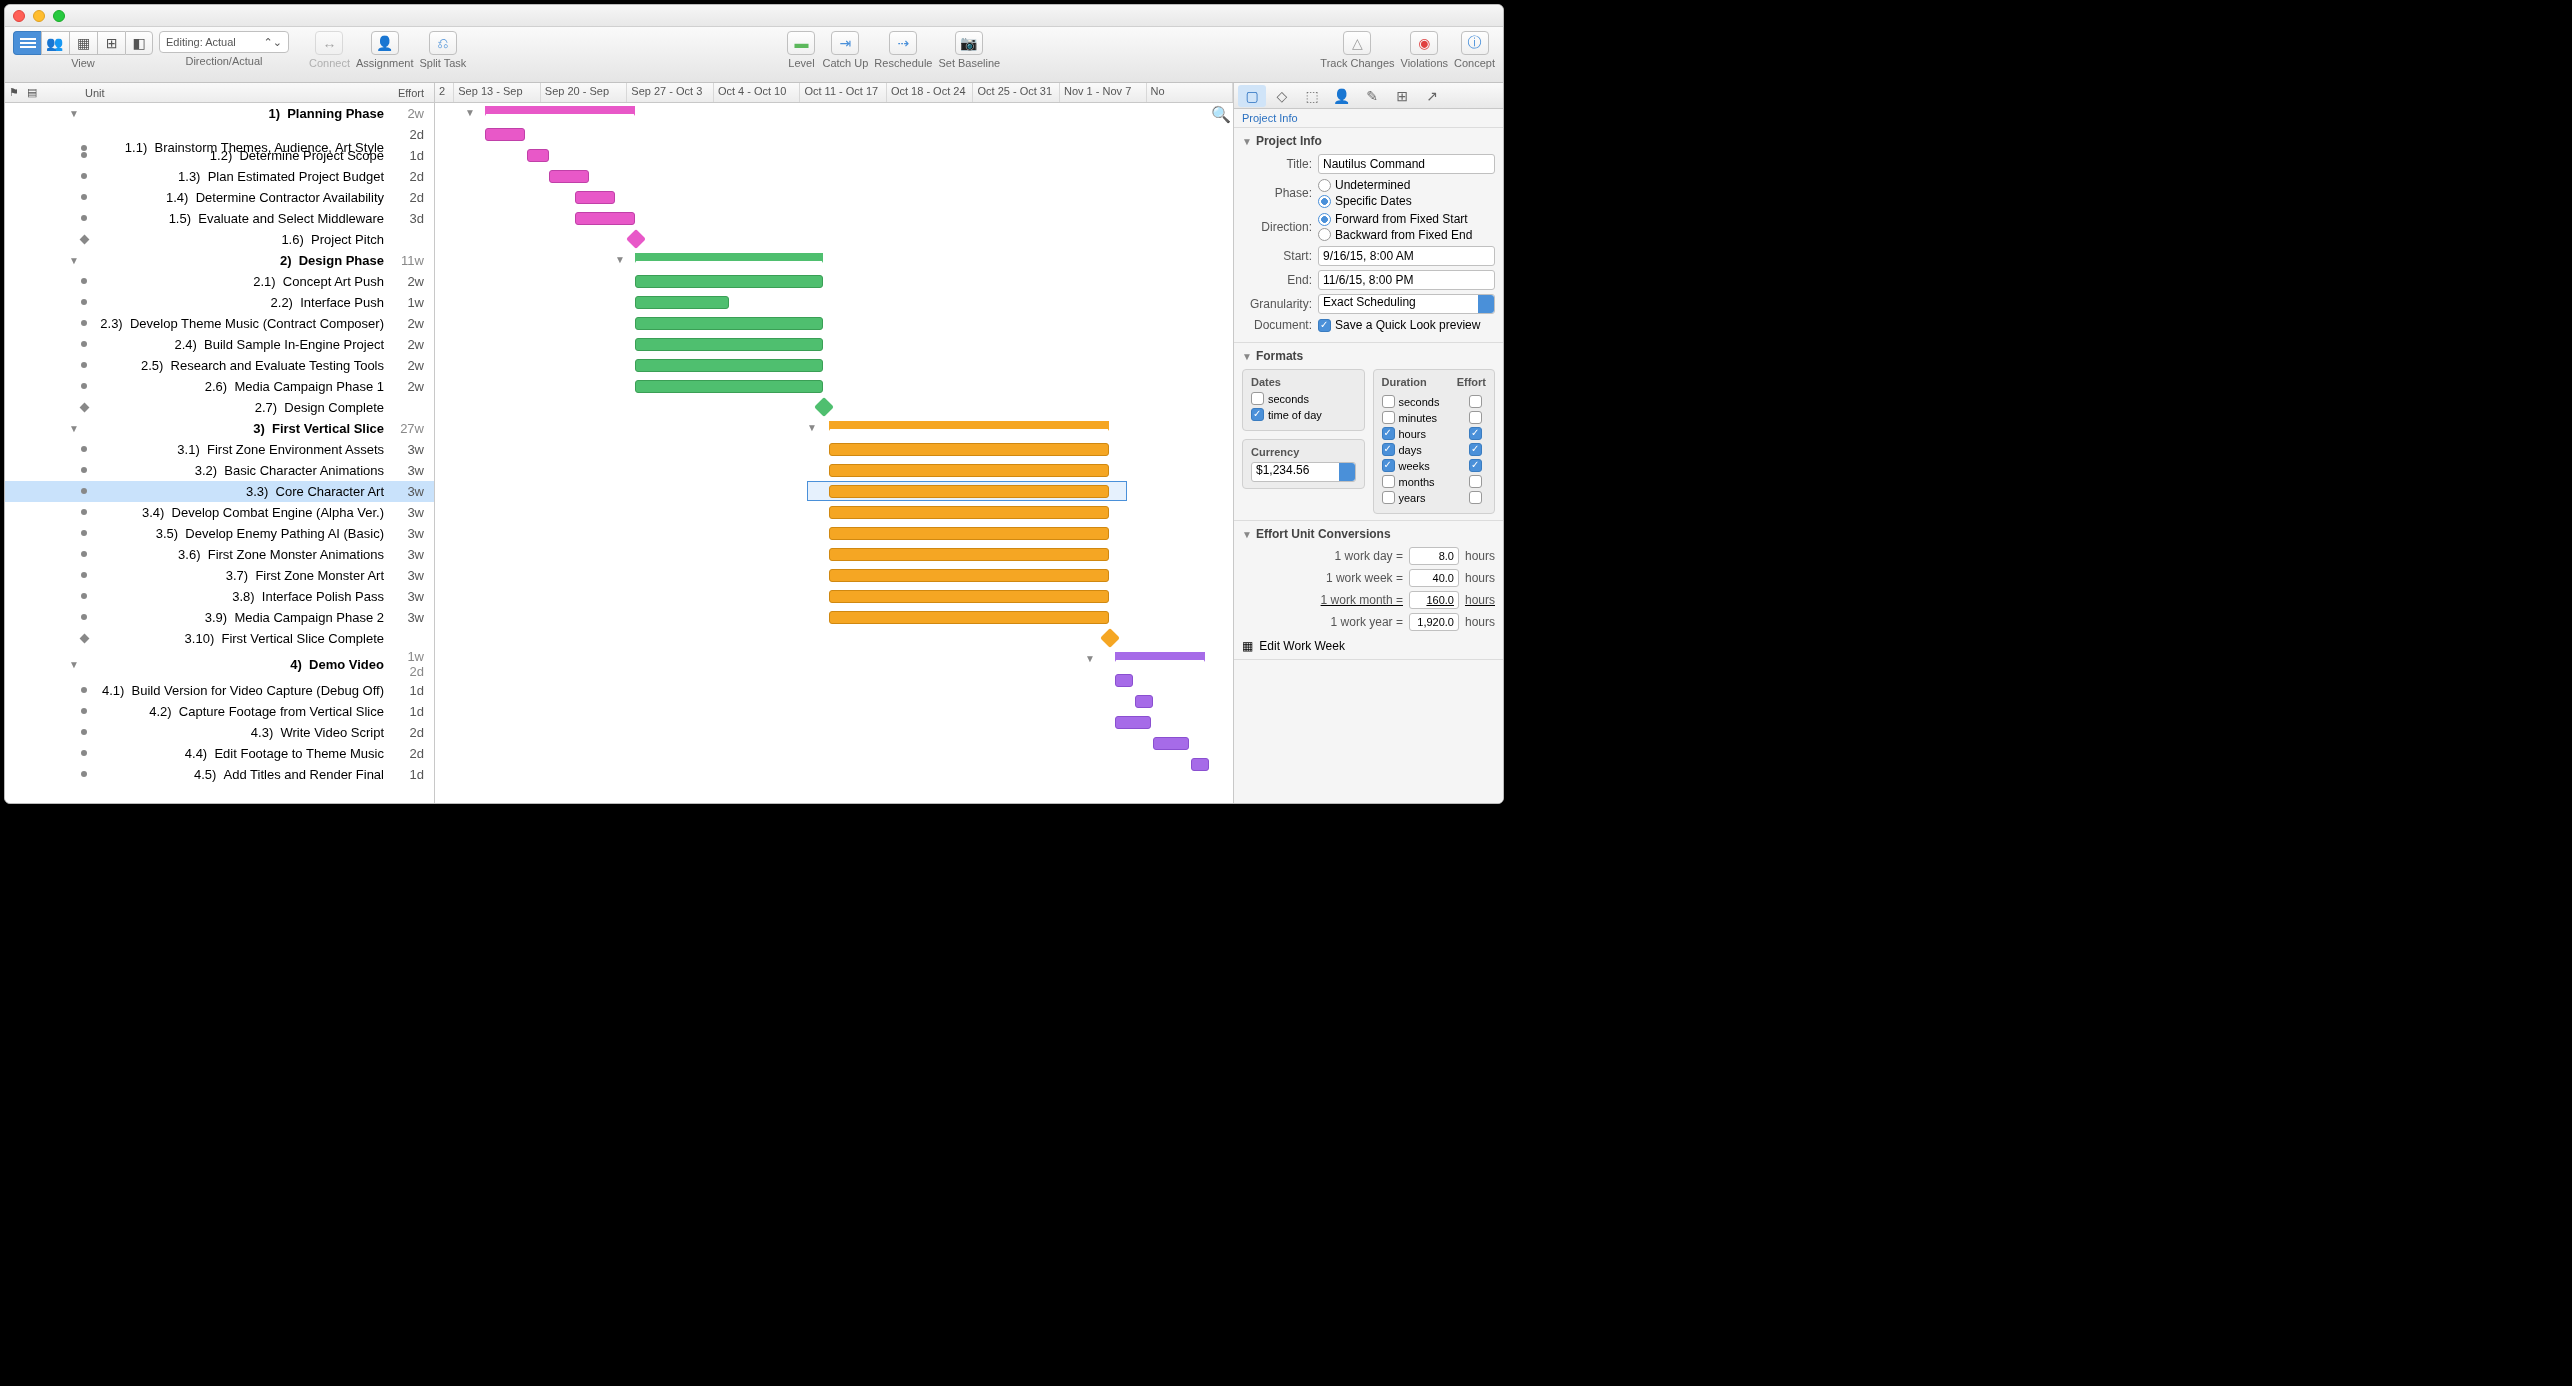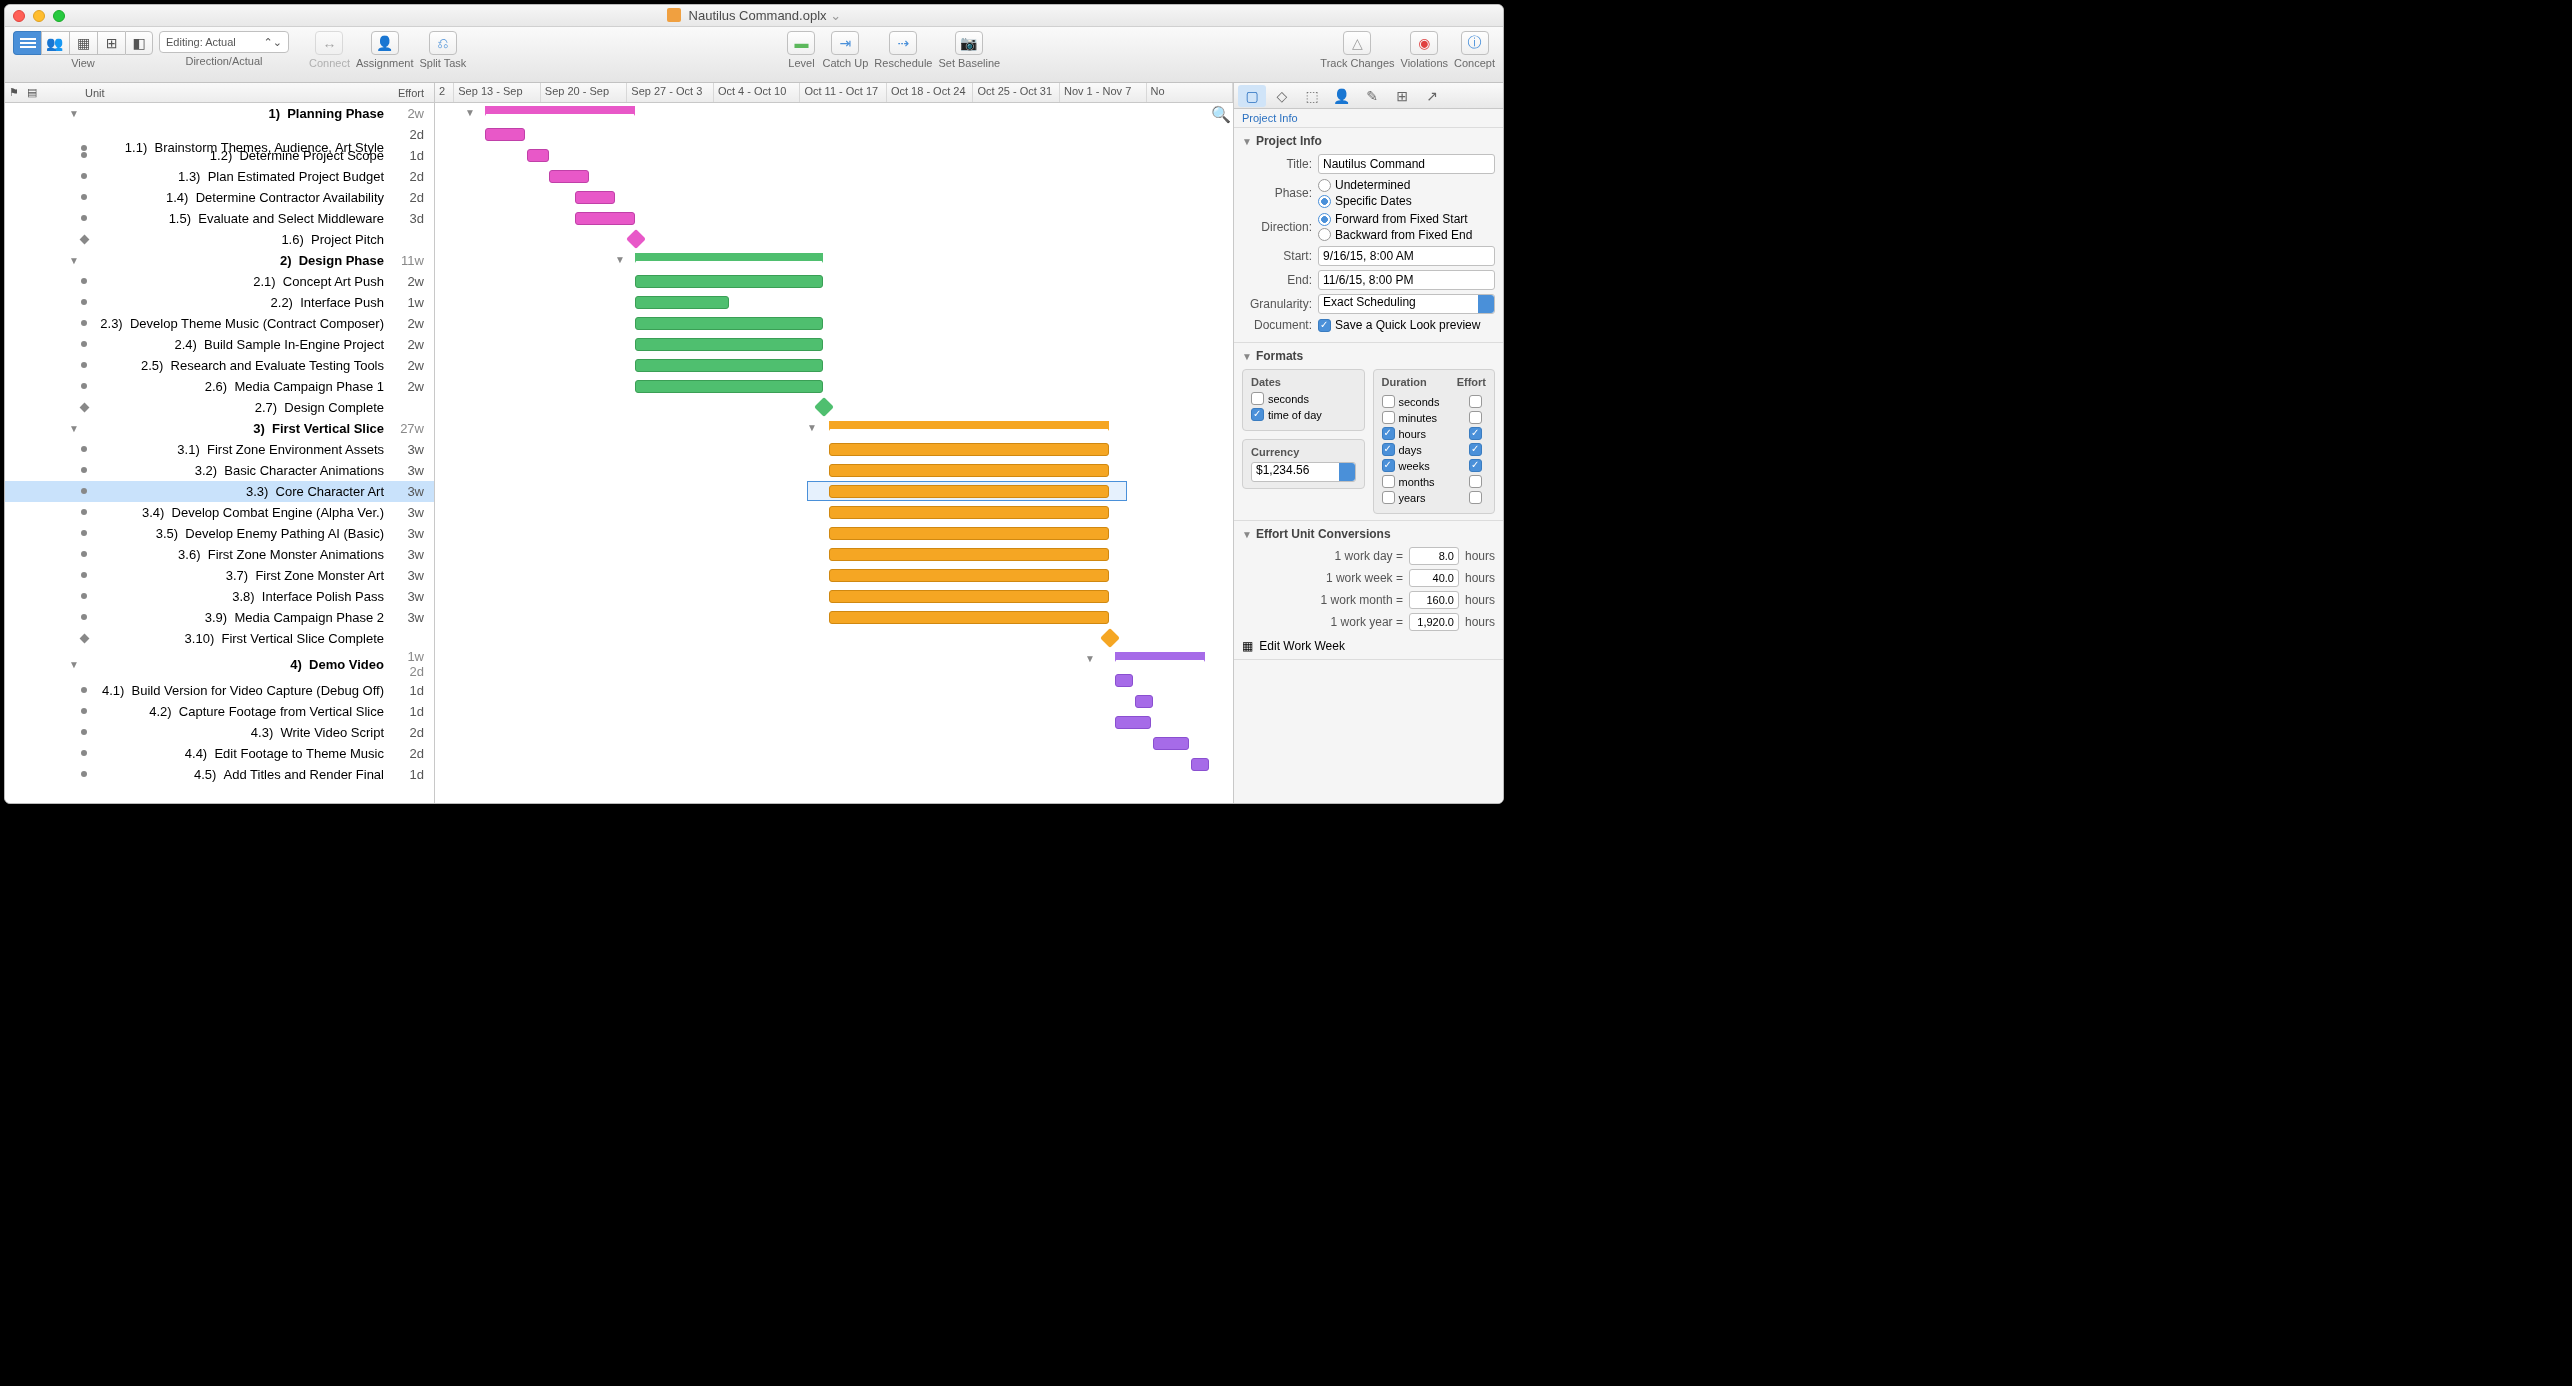--- a/index.html
+++ b/index.html
@@ -86,25 +86,20 @@
 <body>
 
 <div class="window">
 
   <div class="titlebar">
     <div class="traffic">
       <div class="tl red"></div>
       <div class="tl yellow"></div>
       <div class="tl green"></div>
     </div>
-    <div class="titlecenter">
-      <span class="titleicon"></span>
-      <span>Nautilus Command.oplx</span>
-      <span style="color:#999">⌄</span>
-    </div>
   </div>
 
   <div class="toolbar">
     <div class="tbgroup">
       <div class="tbbtns">
         <div class="tbbtn seg active">
             <svg width="16" height="12">
               <rect x="0" y="1" width="16" height="2" fill="#fff"></rect>
               <rect x="0" y="5" width="16" height="2" fill="#fff"></rect>
               <rect x="0" y="9" width="16" height="2" fill="#fff"></rect>
@@ -651,21 +646,21 @@
             <div class="frow" style="justify-content: flex-end;">
               <span style="margin-right:6px;color:#555">1 work day =</span>
               <input class="numinput" value="8.0" style="">
               <span style="margin-left:6px;color:#555">hours</span>
             </div>
             <div class="frow" style="justify-content: flex-end;">
               <span style="margin-right:6px;color:#555">1 work week =</span>
               <input class="numinput" value="40.0" style="">
               <span style="margin-left:6px;color:#555">hours</span>
             </div>
-            <div class="frow" style="justify-content: flex-end;">
+            <div class="frow" style="justify-content: flex-end; text-decoration: underline;">
               <span style="margin-right:6px;color:#555">1 work month =</span>
               <input class="numinput" value="160.0" style="">
               <span style="margin-left:6px;color:#555">hours</span>
             </div>
             <div class="frow" style="justify-content: flex-end;">
               <span style="margin-right:6px;color:#555">1 work year =</span>
               <input class="numinput" value="1,920.0" style="">
               <span style="margin-left:6px;color:#555">hours</span>
             </div>
           </div>

